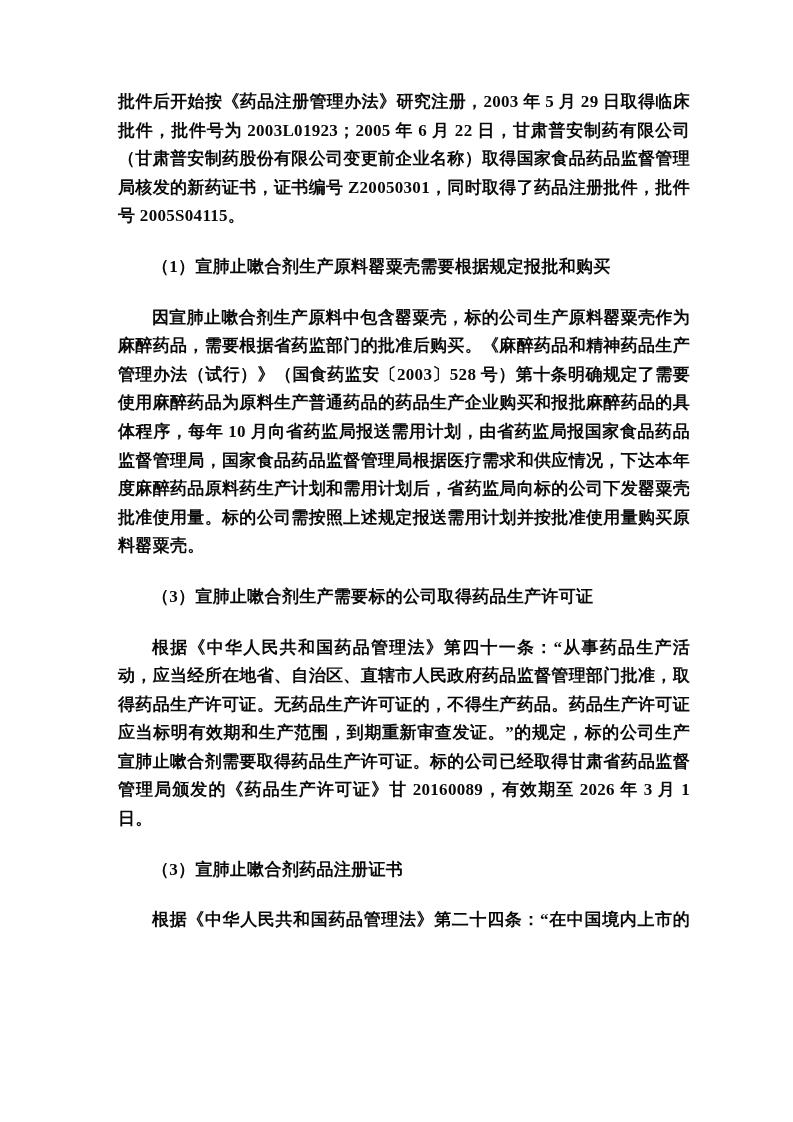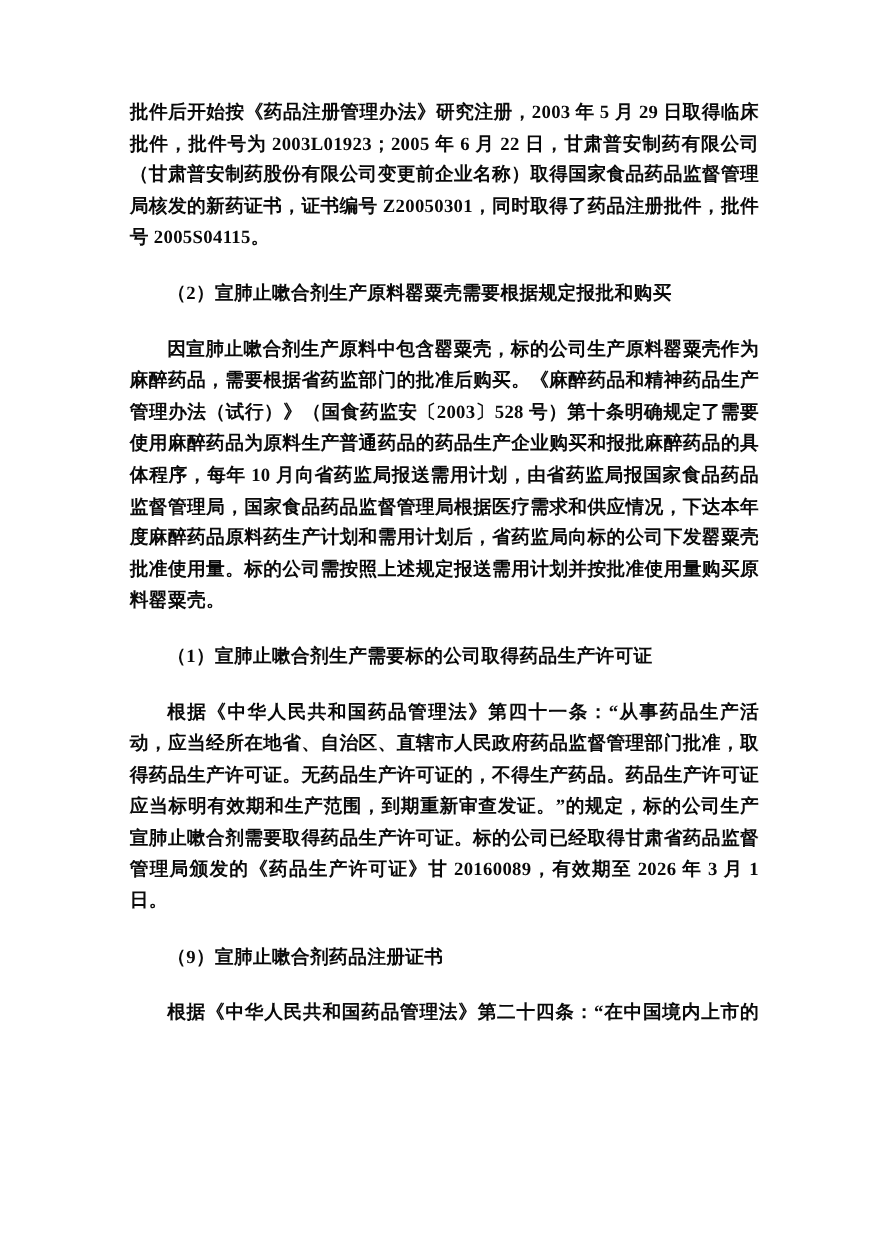--- a/index.html
+++ b/index.html
@@ -54,21 +54,21 @@
     font-size: 15px;
     color: #0369a1;
   }
 </style>
 </head>
 <body>
 
 <div class="page">
   <div class="content">
     <p class="para no-indent">批件后开始按《药品注册管理办法》研究注册，2003 年 5 月 29 日取得临床批件，批件号为 2003L01923；2005 年 6 月 22 日，甘肃普安制药有限公司（甘肃普安制药股份有限公司变更前企业名称）取得国家食品药品监督管理局核发的新药证书，证书编号 Z20050301，同时取得了药品注册批件，批件号 2005S04115。</p>
-    <h3 class="heading">（2）宣肺止嗽合剂生产原料罂粟壳需要根据规定报批和购买</h3>
+    <h3 class="heading">（1）宣肺止嗽合剂生产原料罂粟壳需要根据规定报批和购买</h3>
     <p class="para">因宣肺止嗽合剂生产原料中包含罂粟壳，标的公司生产原料罂粟壳作为麻醉药品，需要根据省药监部门的批准后购买。《麻醉药品和精神药品生产管理办法（试行）》（国食药监安〔2003〕528 号）第十条明确规定了需要使用麻醉药品为原料生产普通药品的药品生产企业购买和报批麻醉药品的具体程序，每年 10 月向省药监局报送需用计划，由省药监局报国家食品药品监督管理局，国家食品药品监督管理局根据医疗需求和供应情况，下达本年度麻醉药品原料药生产计划和需用计划后，省药监局向标的公司下发罂粟壳批准使用量。标的公司需按照上述规定报送需用计划并按批准使用量购买原料罂粟壳。</p>
-    <h3 class="heading">（1）宣肺止嗽合剂生产需要标的公司取得药品生产许可证</h3>
+    <h3 class="heading">（3）宣肺止嗽合剂生产需要标的公司取得药品生产许可证</h3>
     <p class="para">根据《中华人民共和国药品管理法》第四十一条：“从事药品生产活动，应当经所在地省、自治区、直辖市人民政府药品监督管理部门批准，取得药品生产许可证。无药品生产许可证的，不得生产药品。药品生产许可证应当标明有效期和生产范围，到期重新审查发证。”的规定，标的公司生产宣肺止嗽合剂需要取得药品生产许可证。标的公司已经取得甘肃省药品监督管理局颁发的《药品生产许可证》甘 20160089，有效期至 2026 年 3 月 1 日。</p>
-    <h3 class="heading">（9）宣肺止嗽合剂药品注册证书</h3>
+    <h3 class="heading">（3）宣肺止嗽合剂药品注册证书</h3>
     <p class="para">根据《中华人民共和国药品管理法》第二十四条：“在中国境内上市的药品，应当经国务院药品监督管理部门批准，取得药品注册证书；”第二十五条：“对申请注册的药品，国务院药品监督管理部门应当组织药学、医学和其他技术人员进行审评，对药品的安全性、有效性和质量可控性以及申请人的质量管理、风险防控和责任赔偿等能力进行审查；批件号为，颁发药品注册证书。”标的公司宣肺止嗽合剂已经取得国药准字 Z20050288 号药品注册证书。</p>
   </div>
   <div class="page-number">143</div>
 </div>
 
 </body></html>

